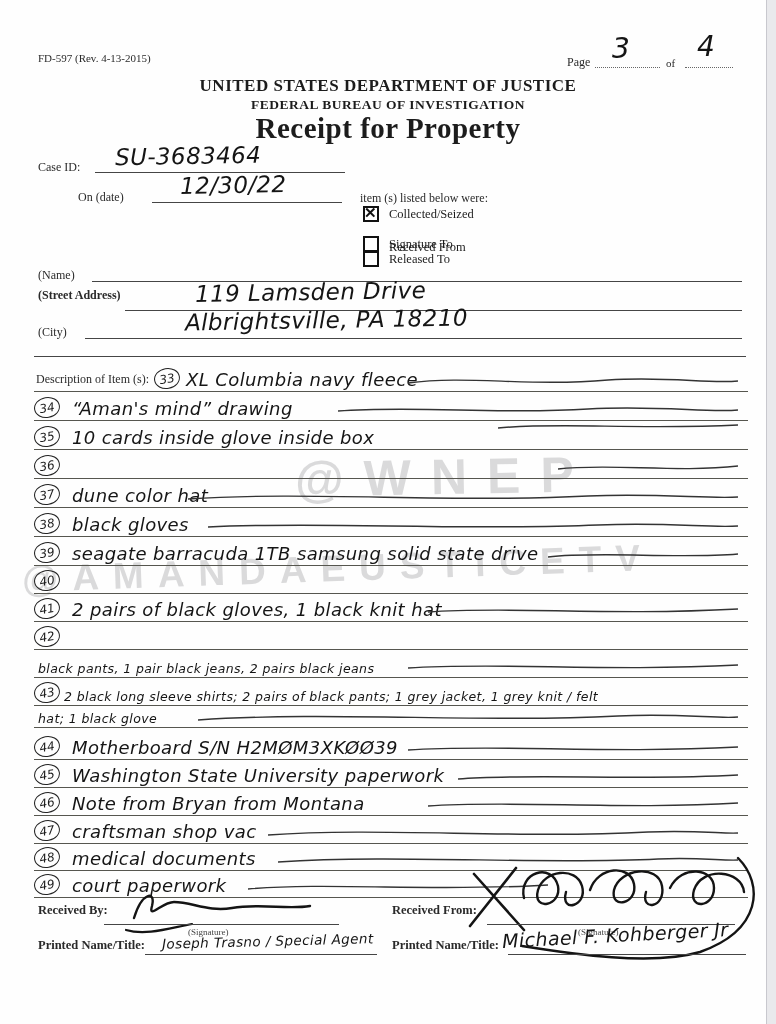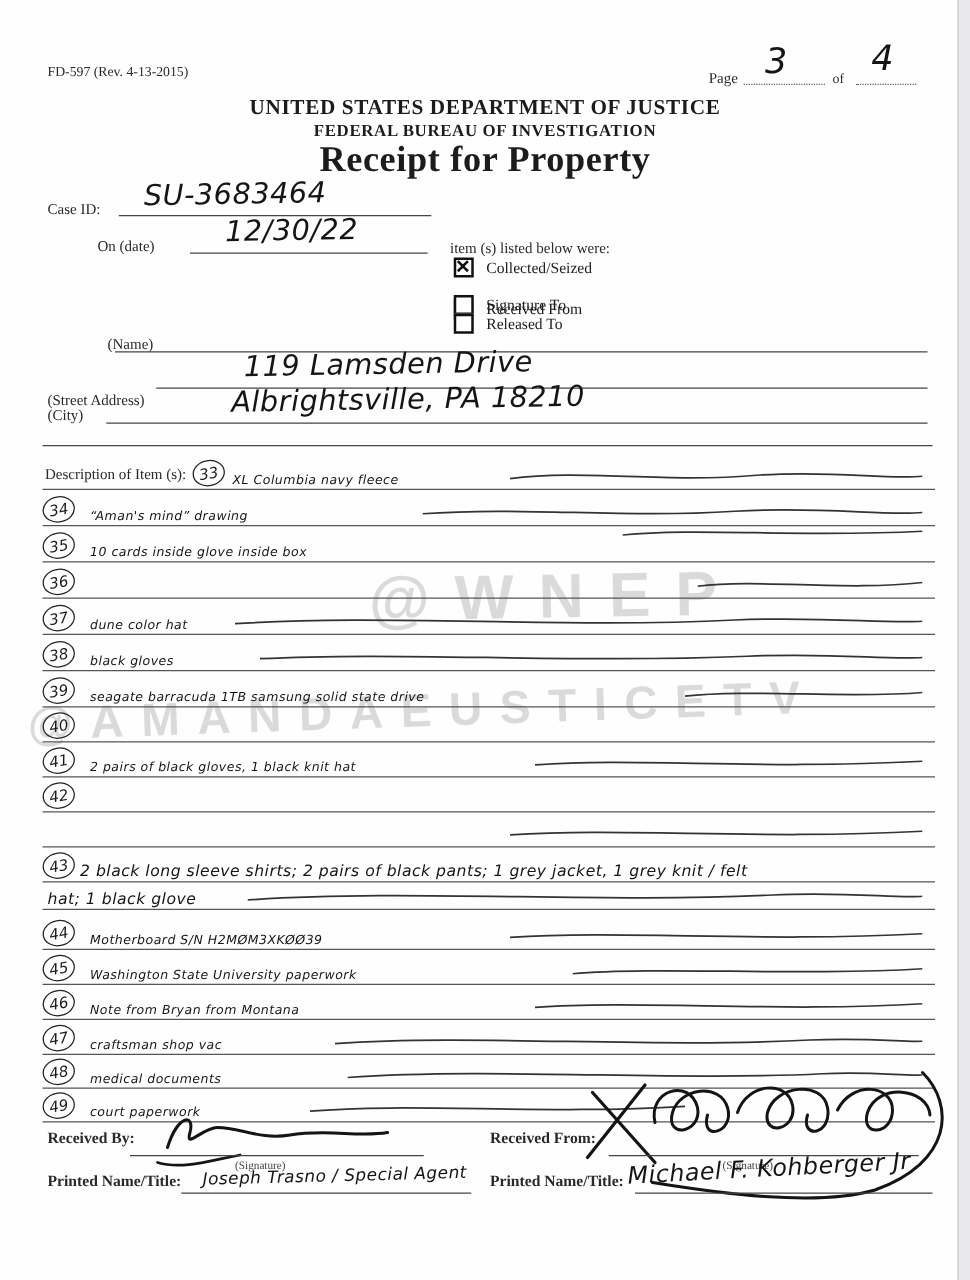--- a/index.html
+++ b/index.html
@@ -13,21 +13,21 @@
   .tiny{font-size:9px;color:#444;}
 
   .hdr1{position:absolute;left:0;width:100%;text-align:center;font-weight:bold;letter-spacing:.5px;}
   .h-doj{top:76px;font-size:17px;}
   .h-fbi{top:97px;font-size:13.5px;}
   .h-title{top:112px;font-size:29px;}
 
   
   .hw{font-family:"DejaVu Sans", sans-serif;font-style:italic;color:#151515;letter-spacing:.4px;}
   .hw-big{font-size:23px;transform:rotate(-1deg);}
-  .hw-item{font-size:10px;}
+  .hw-item{font-size:18px;}
 
   .uline{position:absolute;border-bottom:1.3px solid #454545;}
   .dotline{position:absolute;border-bottom:1.5px dotted #666;}
 
   
   .cbrow{position:absolute;display:flex;align-items:center;}
   .cb{width:12px;height:12px;border:2px solid #111;background:#fff;position:relative;flex:none;}
   .cb.checked::after{content:"\2715";position:absolute;left:-1px;top:-4px;font-size:15px;font-weight:bold;color:#111;}
   .cblabel{margin-left:10px;font-size:12.5px;font-family:"Liberation Serif",serif;}
 
@@ -87,24 +87,24 @@
   </div>
   <div class="cbrow" style="left:363px;top:236px;">
     <span class="cb"></span>
     <span class="cblabel">Signature To</span>
   </div>
   <div class="cbrow" style="left:363px;top:251px;">
     <span class="cb"></span>
     <span class="cblabel">Released To</span>
   </div>
 
-  <div class="ft" style="left:38px;top:268px;margin-left:48px;">(Name)</div>
+  <div class="ft" style="left:38px;top:268px;">(Name)</div>
   <div class="uline" style="left:92px;top:281px;width:650px;"></div>
 
-  <div class="ft" style="left:38px;top:313px;">(Street Address)</div>
+  <div class="ft" style="left:38px;top:288px;font-weight:bold;">(Street Address)</div>
   <div class="hw hw-big" style="position:absolute;left:195px;top:279px;">119 Lamsden Drive</div>
   <div class="uline" style="left:125px;top:310px;width:617px;"></div>
 
   <div class="ft" style="left:38px;top:325px;">(City)</div>
   <div class="hw hw-big" style="position:absolute;left:185px;top:307px;">Albrightsville, PA  18210</div>
   <div class="uline" style="left:85px;top:338px;width:657px;"></div>
 
   <div class="uline" style="left:34px;top:356px;width:712px;"></div>
 
   <div class="irow" style="top:362px;height:29px;">
@@ -172,20 +172,21 @@
     <span class="itxt hw hw-item">2 pairs of black gloves, 1 black knit hat</span>
     <svg class="squig" style="right:10px;width:310px;" viewBox="0 0 310 12" preserveAspectRatio="none">
         <path d="M0,7 C80,1 180,11 310,4" fill="none" stroke="#333" stroke-width="1.4"></path>
       </svg>
   </div>
 
   <div class="irow" style="top:621px;height:28px;">
     <span class="circ">42</span>
   </div>
   <div class="irow" style="top:649px;height:28px;">
+    <span class="itxt hw" style="font-size:12.5px;left:4px;">black pants, 1 pair black jeans, 2 pairs black jeans</span>
     <svg class="squig" style="right:10px;width:330px;" viewBox="0 0 330 12" preserveAspectRatio="none">
         <path d="M0,7 C90,1 200,11 330,4" fill="none" stroke="#333" stroke-width="1.4"></path>
       </svg>
   </div>
 
   <div class="irow" style="top:677px;height:28px;">
     <span class="circ">43</span>
     <span class="itxt hw" style="font-size:12.5px;left:30px;">2 black long sleeve shirts; 2 pairs of black pants; 1 grey jacket, 1 grey knit / felt</span>
   </div>
   <div class="irow" style="top:700px;height:27px;">

